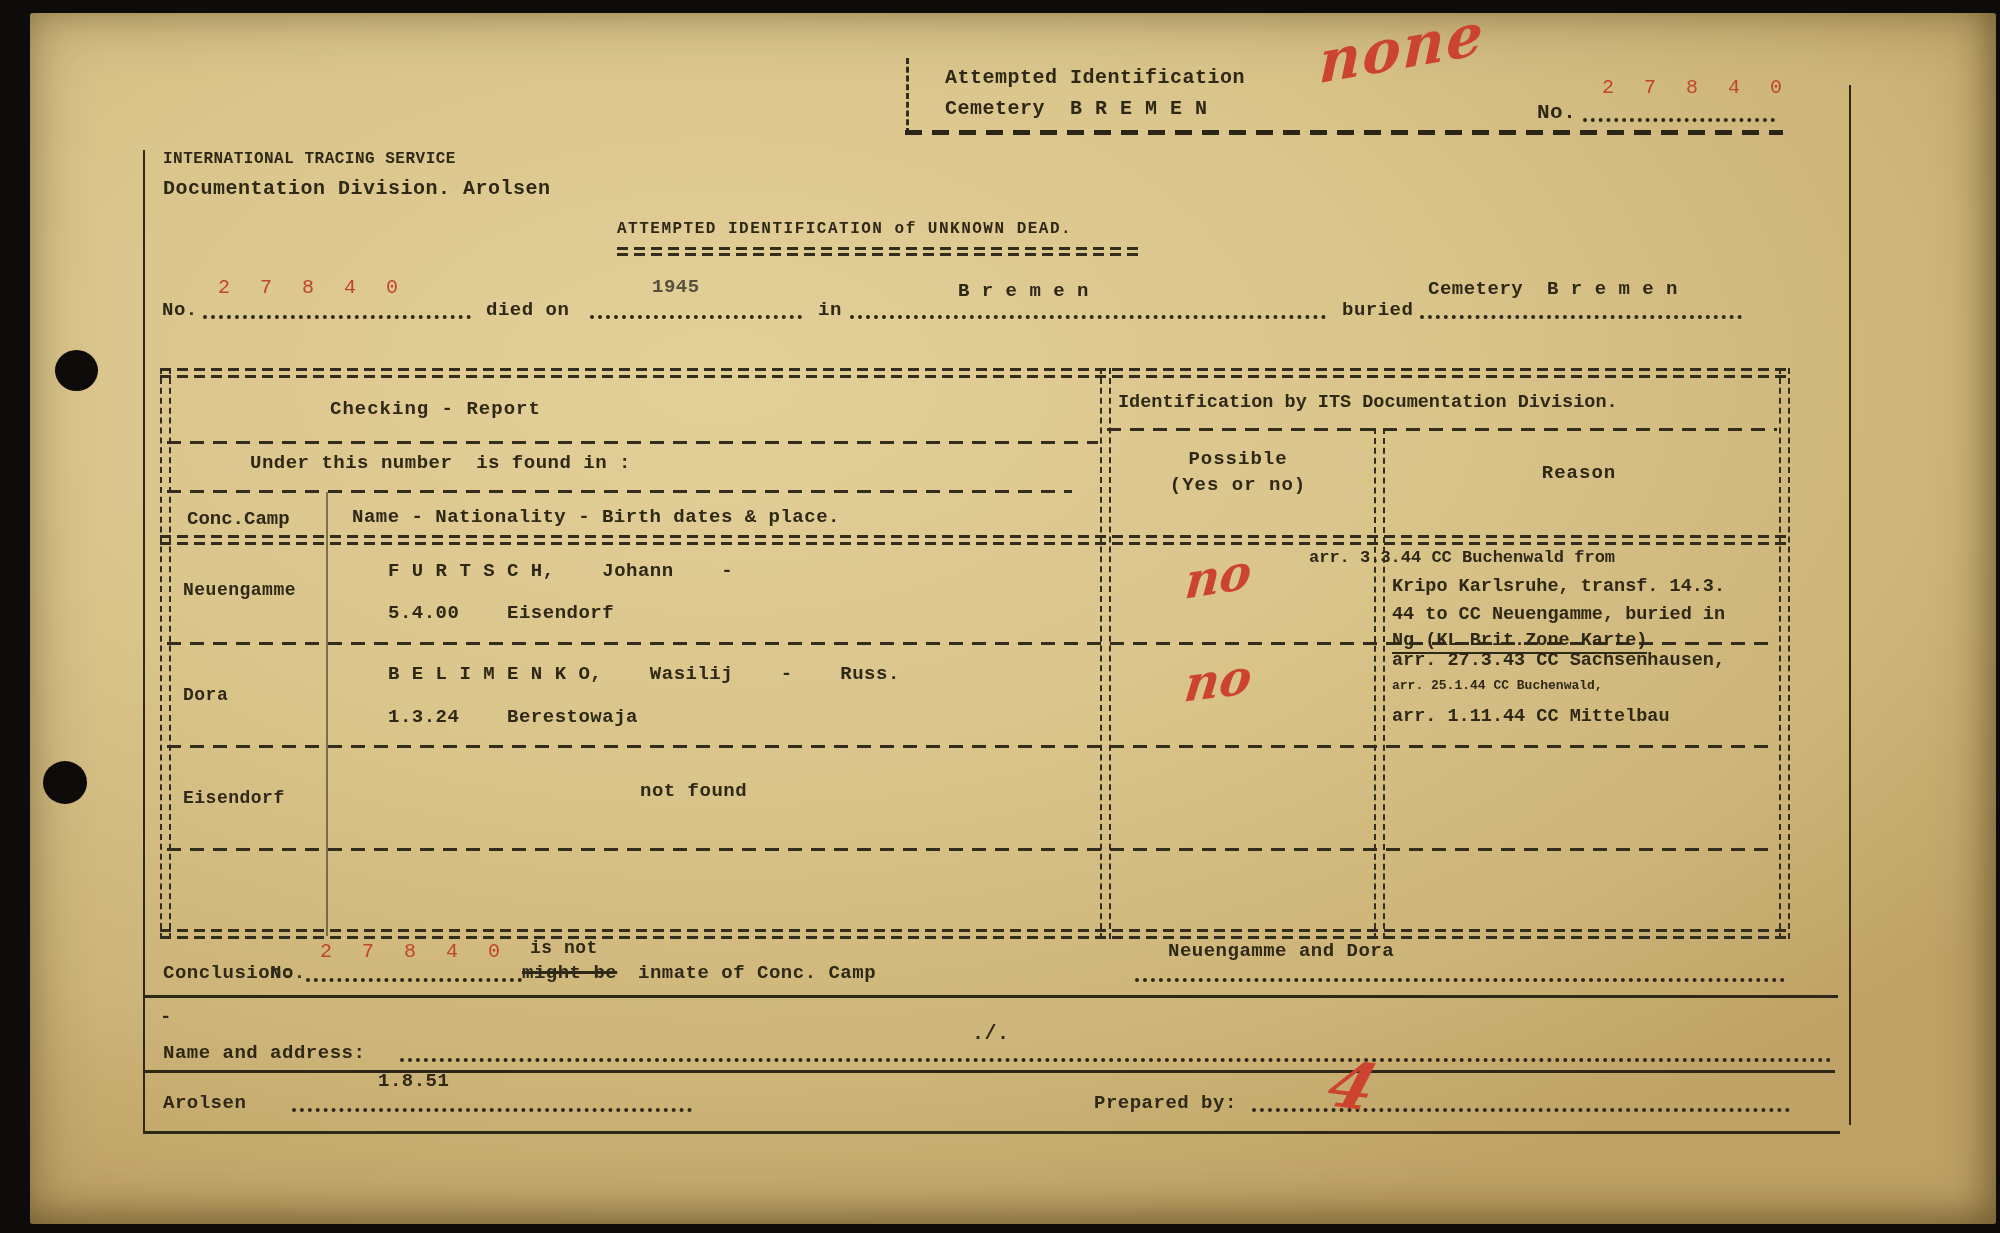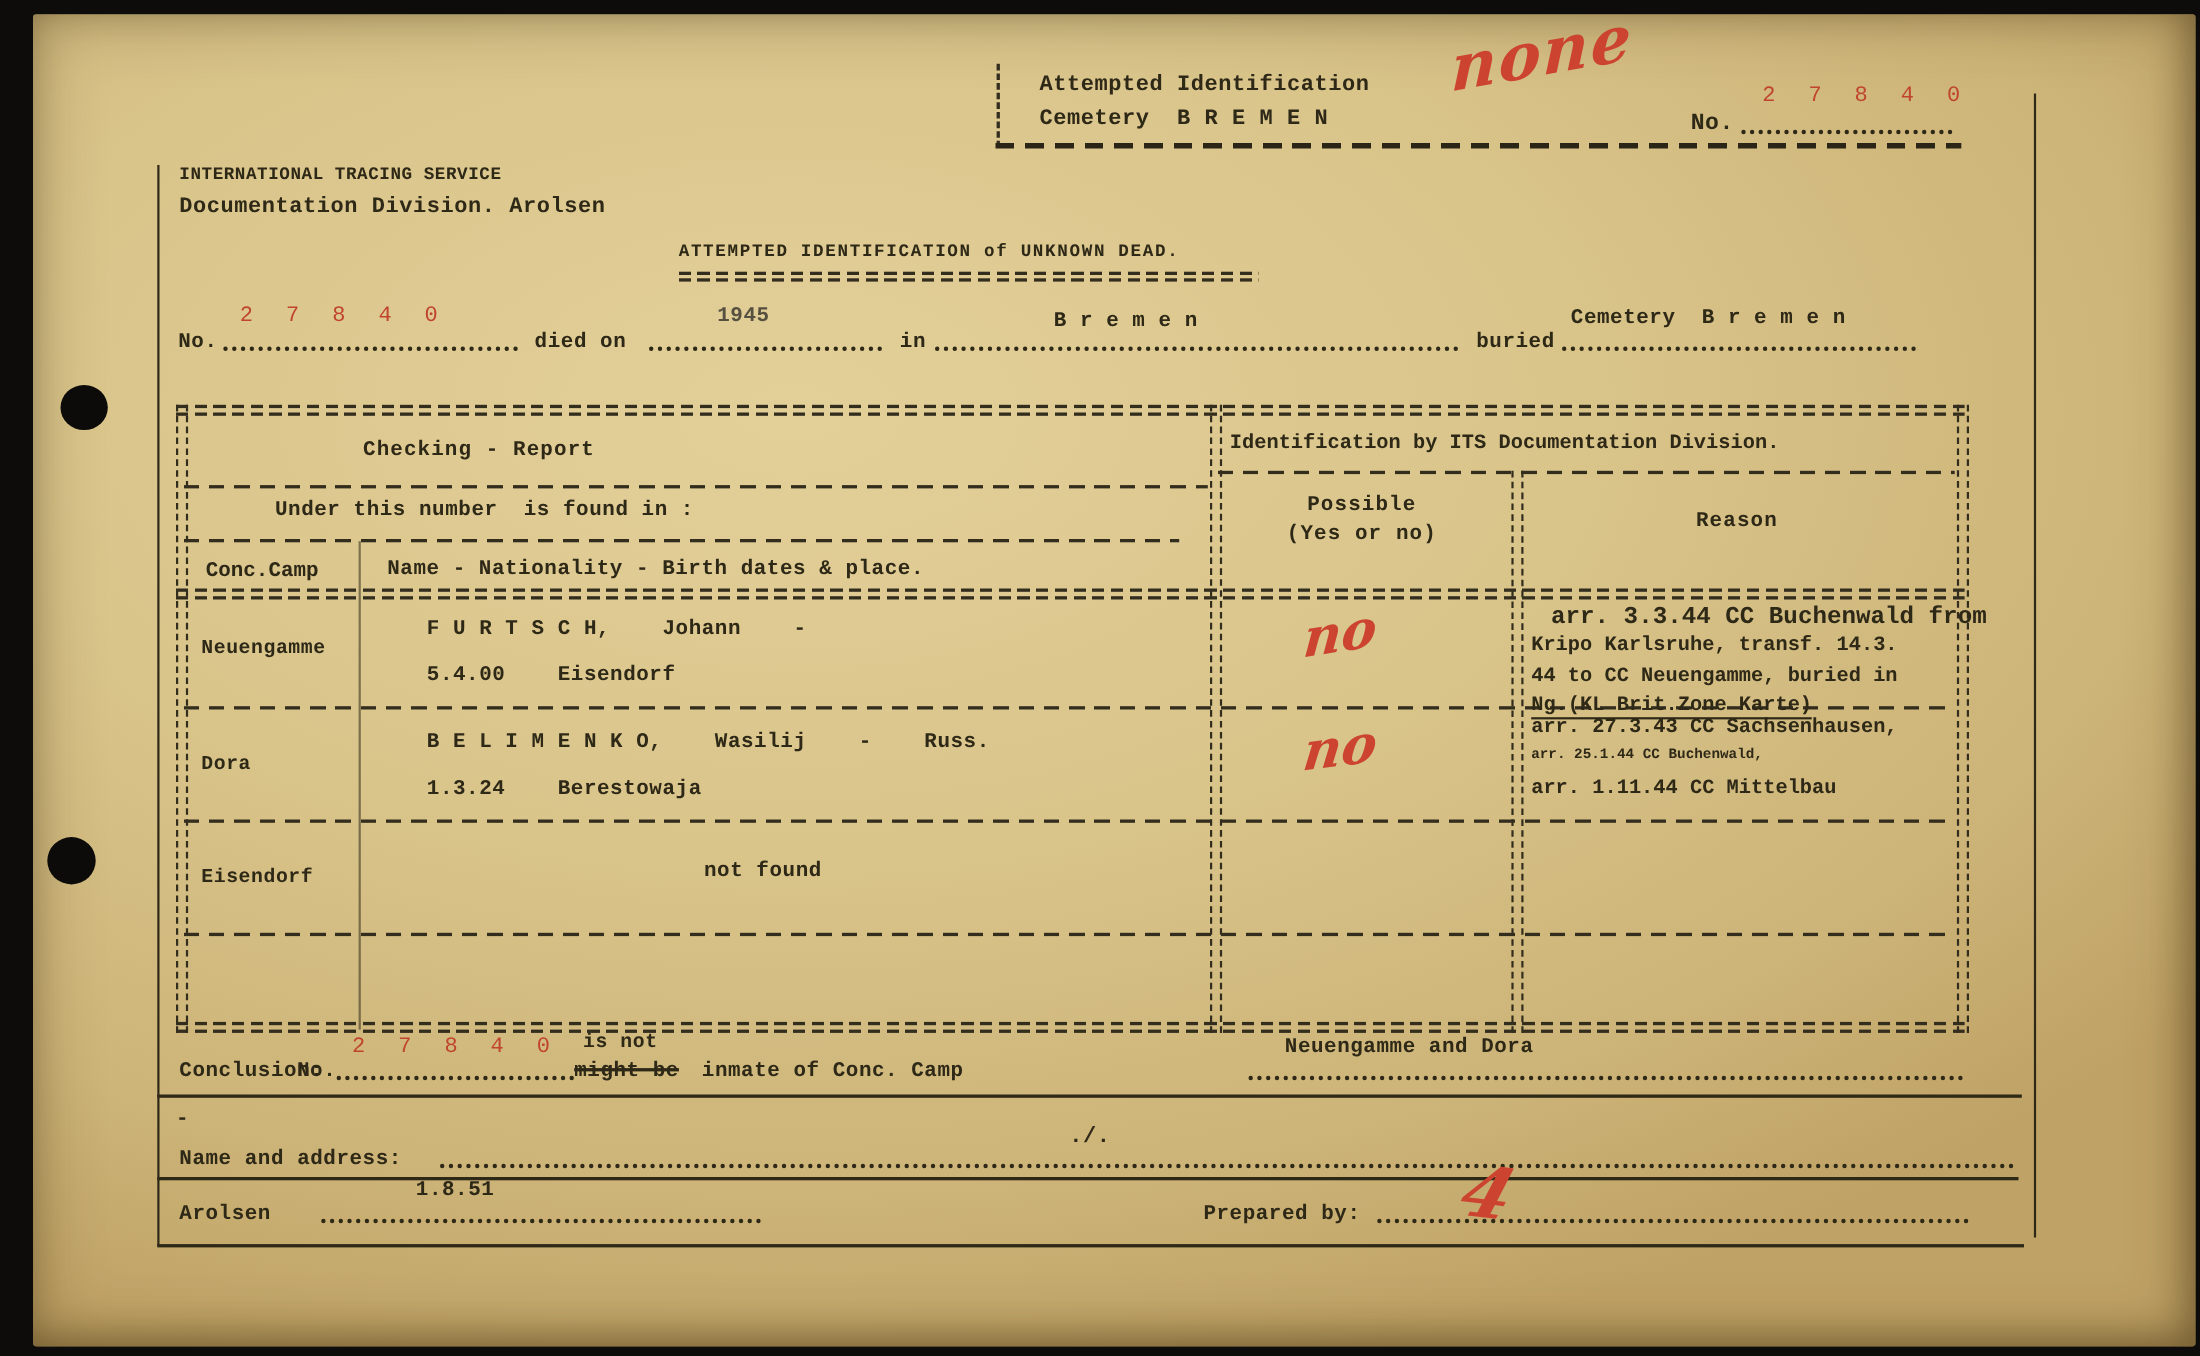--- a/index.html
+++ b/index.html
@@ -98,21 +98,21 @@
   <div class="tw" style="left:163px;top:508px;letter-spacing:0;margin-left:24px;">Conc.Camp</div>
   <div class="tw" style="left:352px;top:506px;">Name - Nationality - Birth dates &amp; place.</div>
   <div class="tw ctr" style="left:1104px;top:448px;width:268px;letter-spacing:1px;">Possible</div>
   <div class="tw ctr" style="left:1104px;top:474px;width:268px;letter-spacing:1px;">(Yes or no)</div>
   <div class="tw ctr" style="left:1381px;top:462px;width:396px;letter-spacing:1px;">Reason</div>
 
   <div class="tw" style="left:183px;top:580px;font-size:18px;">Neuengamme</div>
   <div class="tw" style="left:388px;top:560px;">F U R T S C H,    Johann    -</div>
   <div class="tw" style="left:388px;top:602px;">5.4.00    Eisendorf</div>
   <div class="hand" style="left:1185px;top:548px;font-size:48px;transform:rotate(-9deg) skewX(-14deg);">no</div>
-  <div class="tw" style="left:1410px;top:548px;font-size:22px;letter-spacing:0;">arr. 3.3.44 CC Buchenwald from</div>
+  <div class="tw" style="left:1309px;top:548px;font-size:17px;letter-spacing:0;">arr. 3.3.44 CC Buchenwald from</div>
   <div class="tw" style="left:1392px;top:576px;font-size:18.5px;letter-spacing:0;">Kripo Karlsruhe, transf. 14.3.</div>
   <div class="tw" style="left:1392px;top:604px;font-size:18.5px;letter-spacing:0;">44 to CC Neuengamme, buried in</div>
   <div class="tw ul" style="left:1392px;top:630px;font-size:18.5px;letter-spacing:0;">Ng.(KL Brit.Zone Karte)</div>
 
   <div class="tw" style="left:183px;top:685px;font-size:18px;">Dora</div>
   <div class="tw" style="left:388px;top:663px;">B E L I M E N K O,    Wasilij    -    Russ.</div>
   <div class="tw" style="left:388px;top:706px;">1.3.24    Berestowaja</div>
   <div class="hand" style="left:1185px;top:652px;font-size:48px;transform:rotate(-7deg) skewX(-14deg);">no</div>
   <div class="tw" style="left:1392px;top:650px;font-size:18.5px;letter-spacing:0;">arr. 27.3.43 CC Sachsenhausen,</div>
   <div class="tw" style="left:1392px;top:678px;font-size:13px;letter-spacing:0;">arr. 25.1.44 CC Buchenwald,</div>

